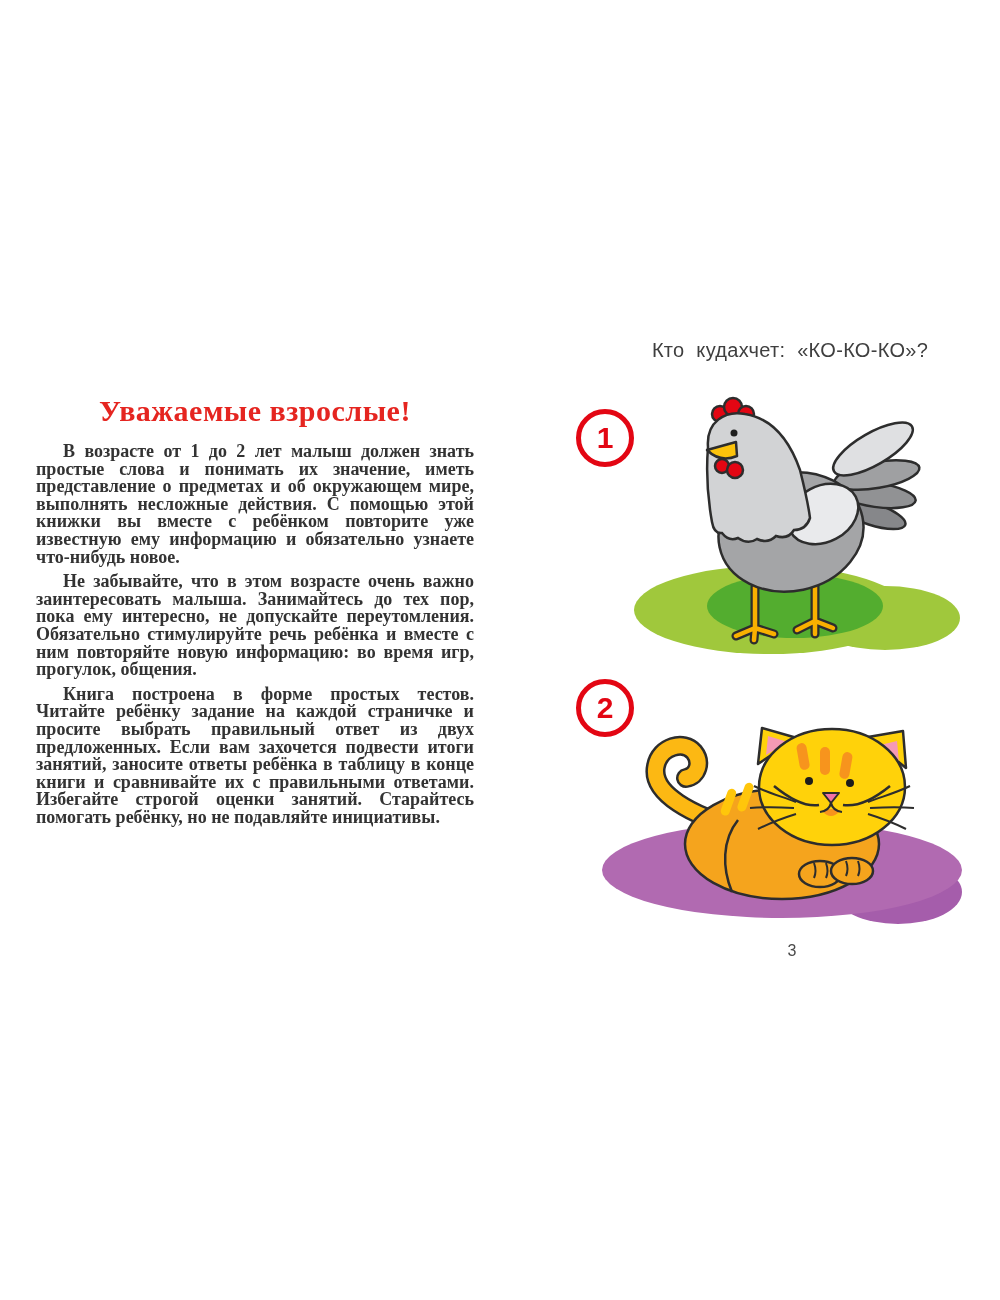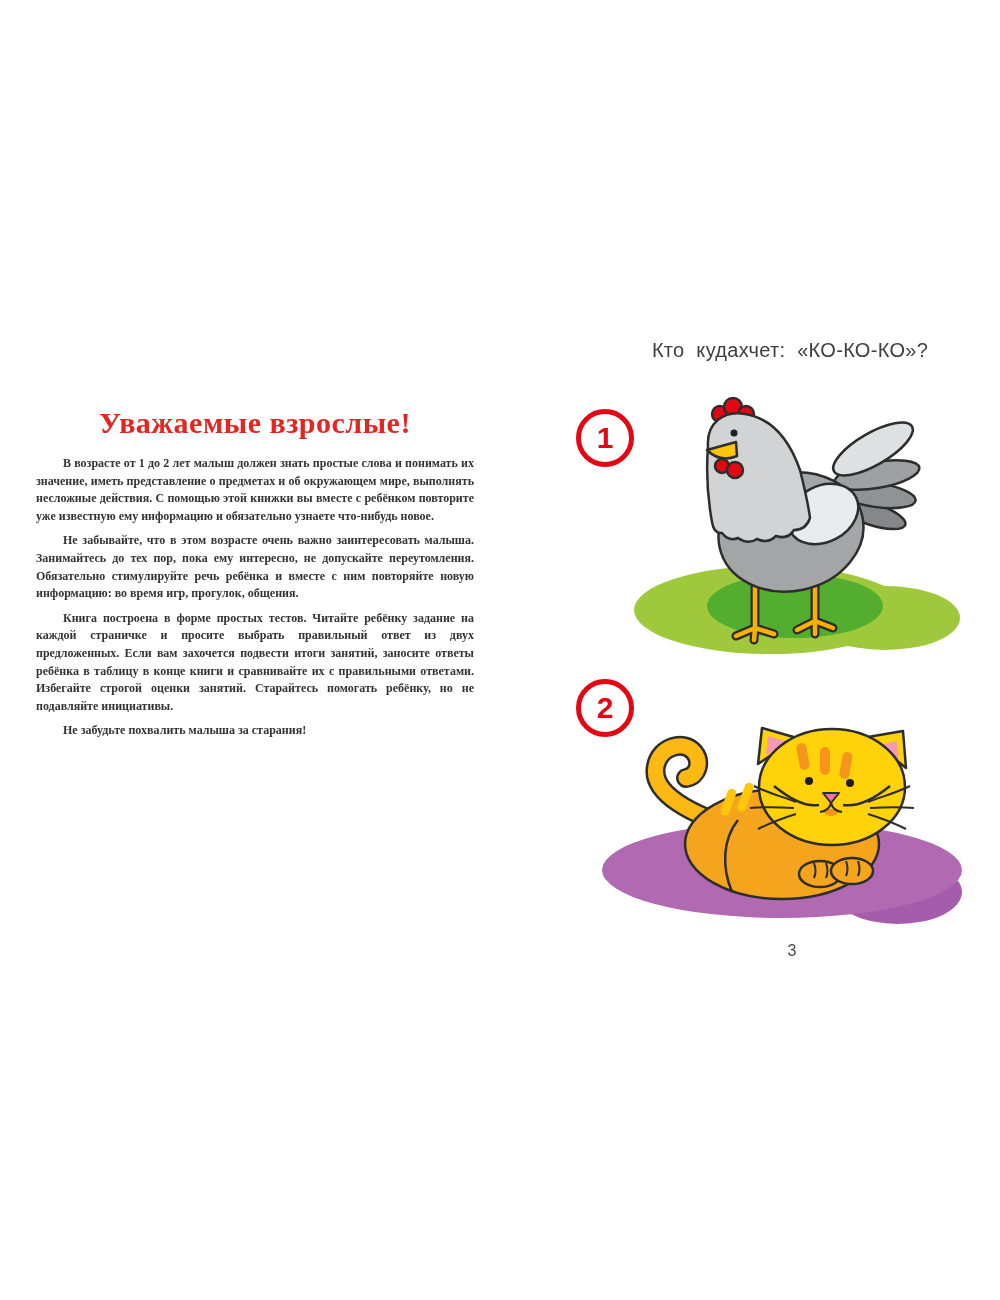--- a/index.html
+++ b/index.html
@@ -2,27 +2,27 @@
 <html lang="ru"><head>
 <meta charset="utf-8">
 <style>
   html,body{margin:0;padding:0;}
   body{
     width:1000px;height:1300px;position:relative;background:#ffffff;
     font-family:"Liberation Serif",serif;overflow:hidden;
   }
   .left-page{position:absolute;left:36px;top:394px;width:438px;}
   .left-heading{
-    margin:12px 0 15px 0;text-align:center;
+    margin:0 0 15px 0;text-align:center;
     font-family:"Liberation Serif",serif;font-weight:bold;font-size:30px;
     color:#e52520;letter-spacing:0.5px;
   }
   .left-page p{
     margin:0 0 7px 0;text-align:justify;text-indent:27px;
-    font-size:12px;font-weight:bold;line-height:17.6px;color:#333333;
+    font-size:18px;font-weight:bold;line-height:17.6px;color:#333333;
   }
   .left-page p.no-justify{text-align:left;}
   .closing{
     margin:9px 0 0 0;text-align:center;font-weight:bold;
     font-size:15.5px;color:#333333;
   }
   .question{
     position:absolute;left:630px;top:339px;width:320px;text-align:center;
     font-family:"Liberation Sans",sans-serif;font-size:20px;color:#3f3f3f;
     word-spacing:6px;letter-spacing:0.3px;
@@ -43,21 +43,20 @@
   }
 </style>
 </head>
 <body>
 
 <div class="left-page">
   <h1 class="left-heading">Уважаемые взрослые!</h1>
   <p>В возрасте от 1 до 2 лет малыш должен знать простые слова и понимать их значение, иметь представление о предметах и об окружающем мире, выполнять несложные действия. С помощью этой книжки вы вместе с ребёнком повторите уже известную ему информацию и обязательно узнаете что-нибудь новое.</p>
   <p>Не забывайте, что в этом возрасте очень важно заинтересовать малыша. Занимайтесь до тех пор, пока ему интересно, не допускайте переутомления. Обязательно стимулируйте речь ребёнка и вместе с ним повторяйте новую информацию: во время игр, прогулок, общения.</p>
   <p>Книга построена в форме простых тестов. Читайте ребёнку задание на каждой страничке и просите выбрать правильный ответ из двух предложенных. Если вам захочется подвести итоги занятий, заносите ответы ребёнка в таблицу в конце книги и сравнивайте их с правильными ответами. Избегайте строгой оценки занятий. Старайтесь помогать ребёнку, но не подавляйте инициативы.</p>
-  <p class="no-justify">Не забудьте похвалить малыша за старания!</p>
 </div>
 
 <div class="question">Кто кудахчет: «КО-КО-КО»?</div>
 
 <div class="option-badge" id="badge-1">
   <span>1</span>
 </div>
 
 <svg class="hen-svg" width="332" height="268" viewBox="0 0 332 268">
   <g>

